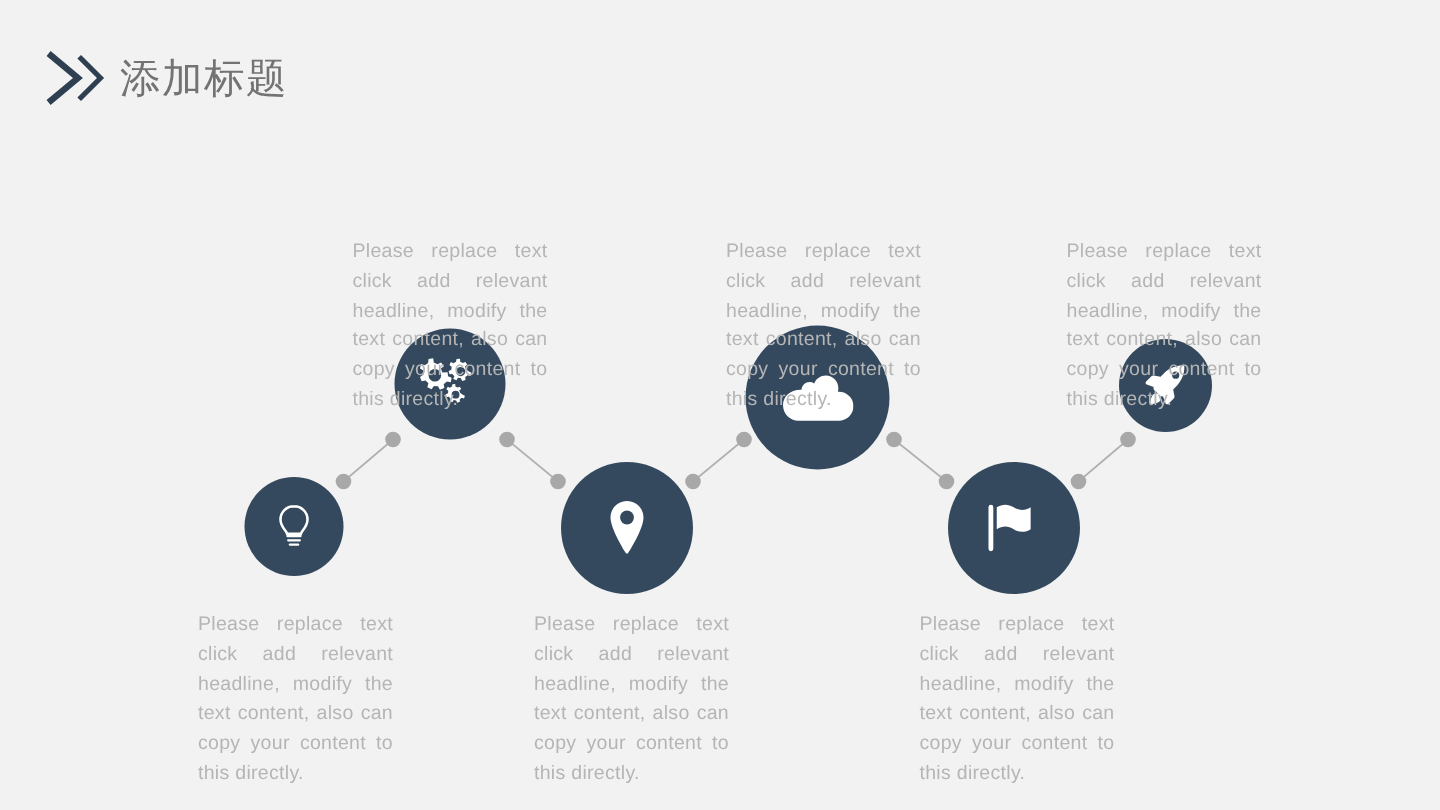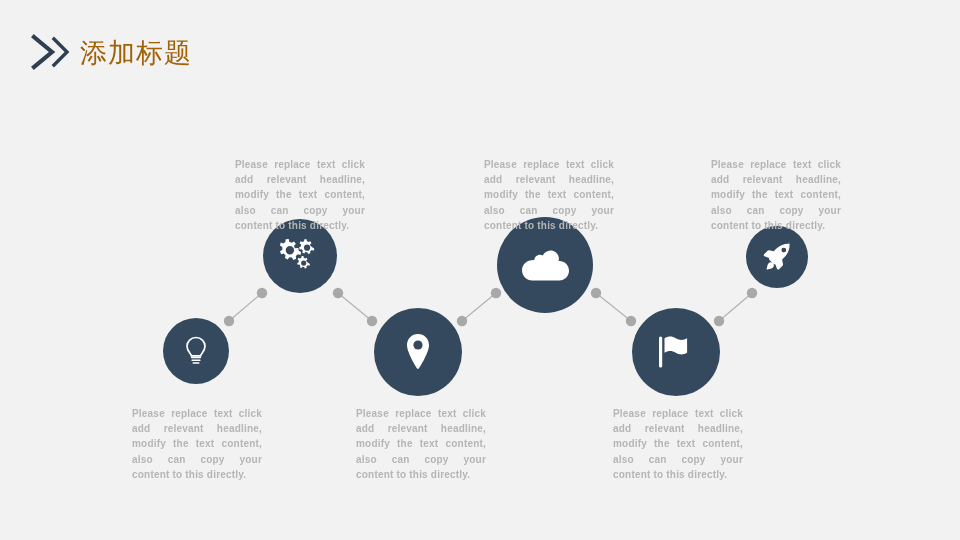--- a/index.html
+++ b/index.html
@@ -24,21 +24,21 @@
     align-items: center;
     height: 48px;
   }
   .chevrons {
     width: 46px;
     height: 40px;
     display: block;
   }
   .title-text {
     font-size: 27px;
-    color: #a16207;
+    color: #737373;
     letter-spacing: 1px;
     line-height: 1;
     margin-left: 4px;
     white-space: nowrap;
     font-family: "DejaVu Sans", "Liberation Sans", sans-serif;
   }
 
   
   .stage {
     position: absolute;
@@ -62,28 +62,27 @@
     align-items: center;
     justify-content: center;
     box-sizing: border-box;
   }
   .node svg { display: block; }
   .node .glyph { fill: #ffffff; }
 
   
   .caption {
     position: absolute;
-    font-size: 10px;
+    font-size: 13px;
     line-height: 1.52;
     color: #b5b5b5;
     text-align: justify;
     text-align-last: left;
     letter-spacing: 0.2px;
     font-family: "Liberation Sans", sans-serif;
-    font-weight: bold;
   }
 </style>
 </head>
 <body>
 
 <div class="title-row">
   <svg class="chevrons" viewBox="0 0 46 40">
     <path d="M4 5 L22 20 L4 35" fill="none" stroke="#2f3f52" stroke-width="4.2" stroke-linecap="square" stroke-linejoin="miter"></path>
     <path d="M24 7 L37 20 L24 33" fill="none" stroke="#2f3f52" stroke-width="3.4" stroke-linecap="square" stroke-linejoin="miter"></path>
   </svg>

